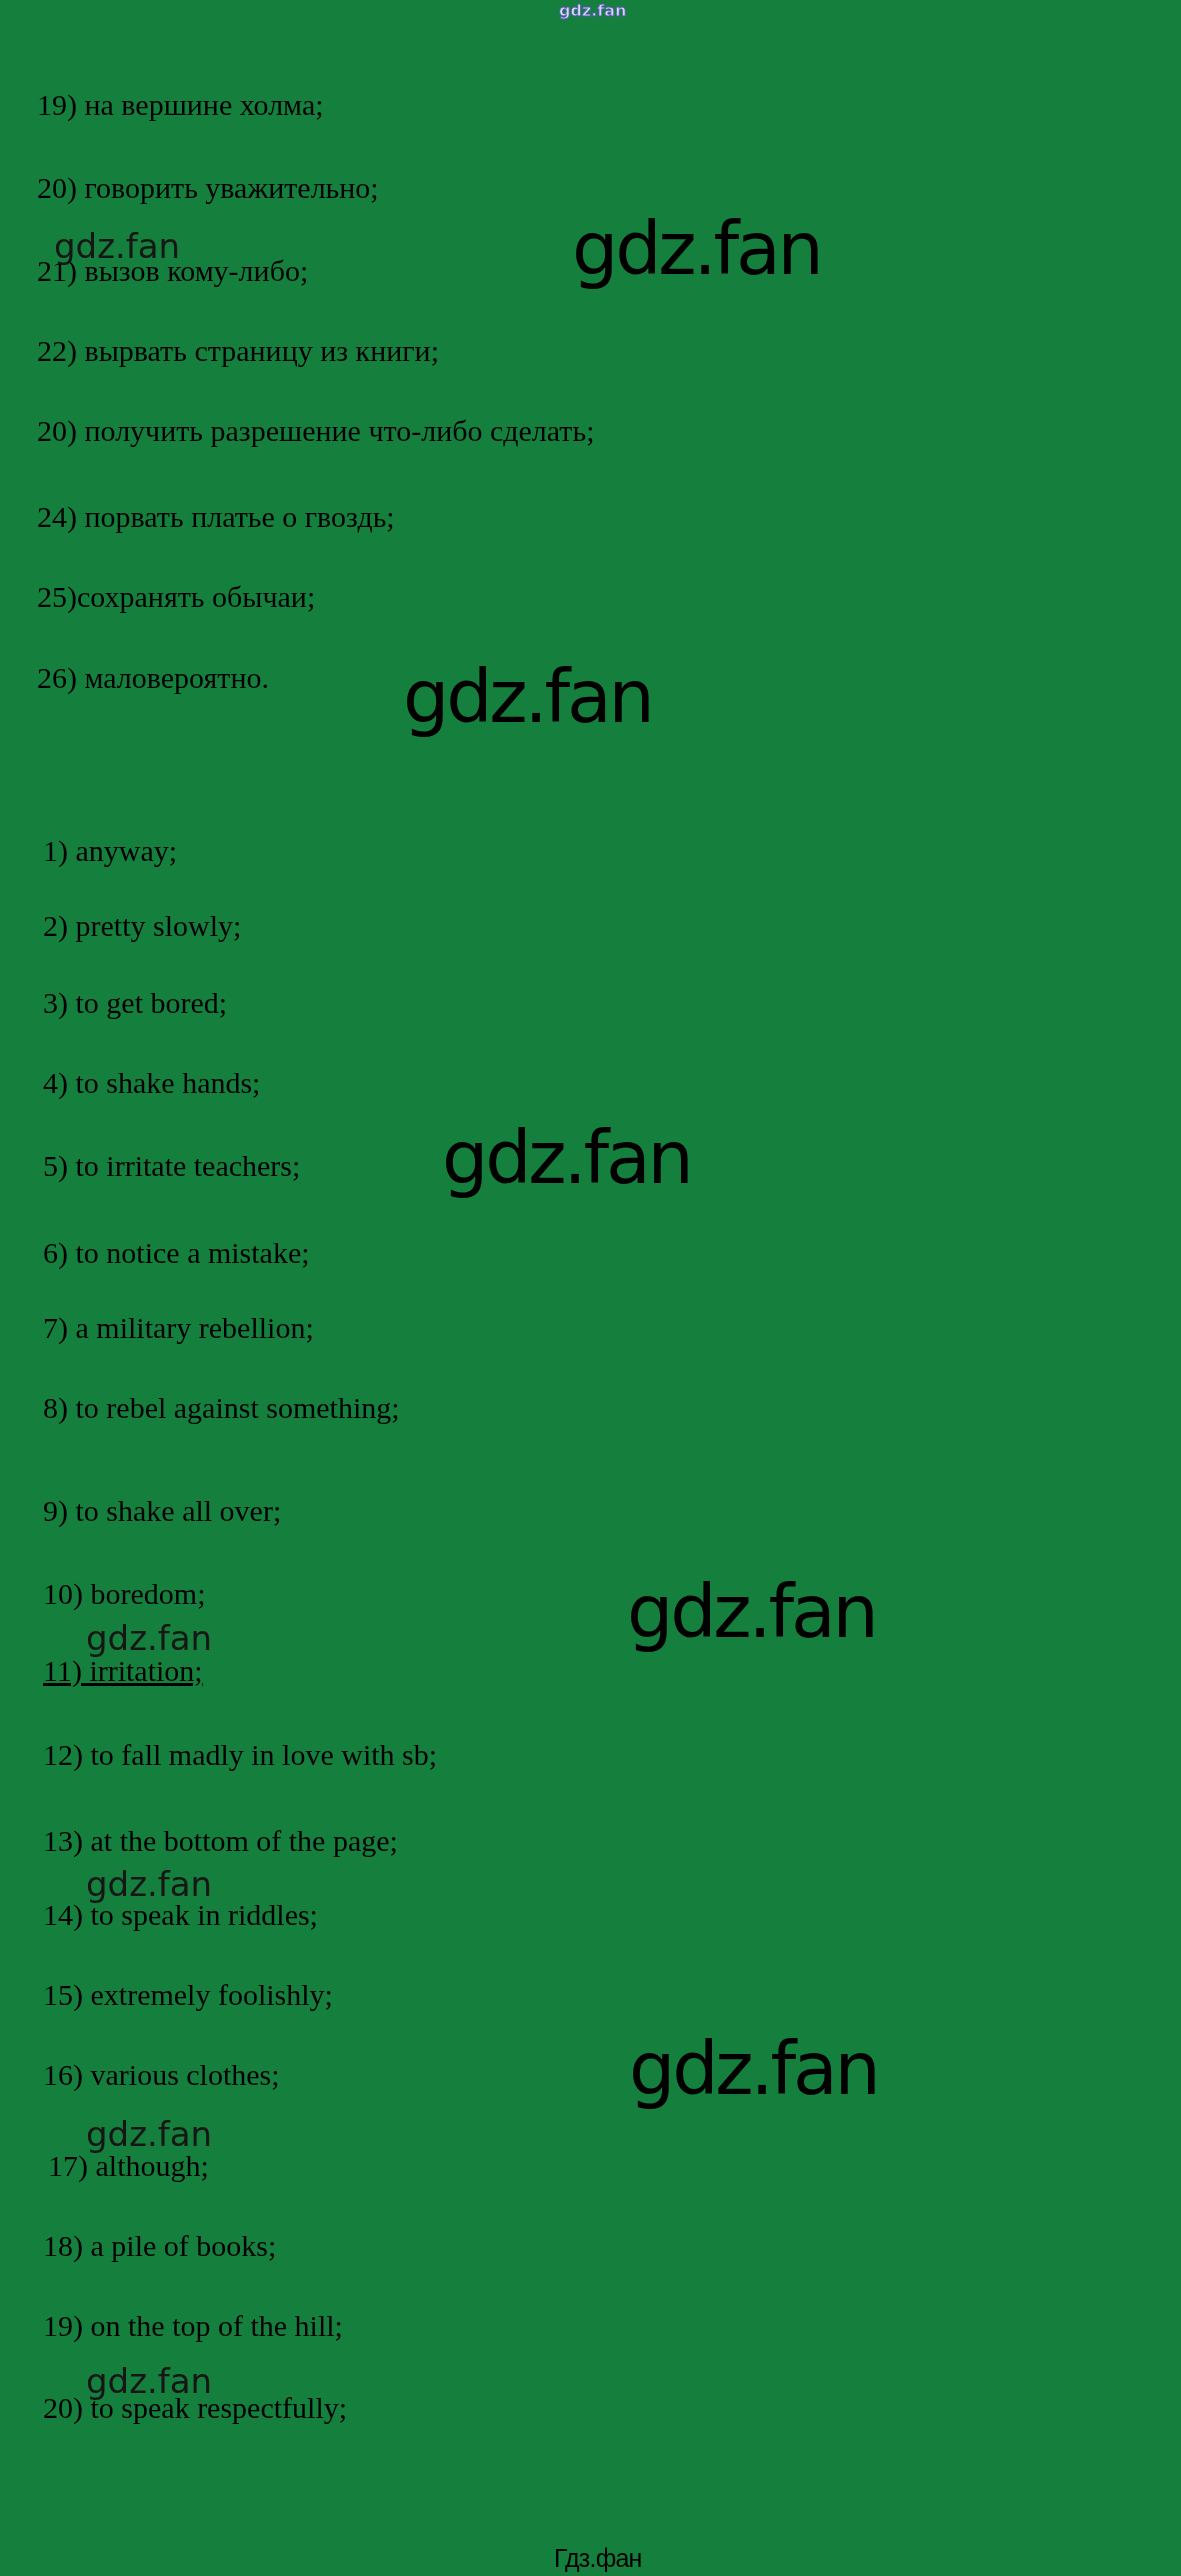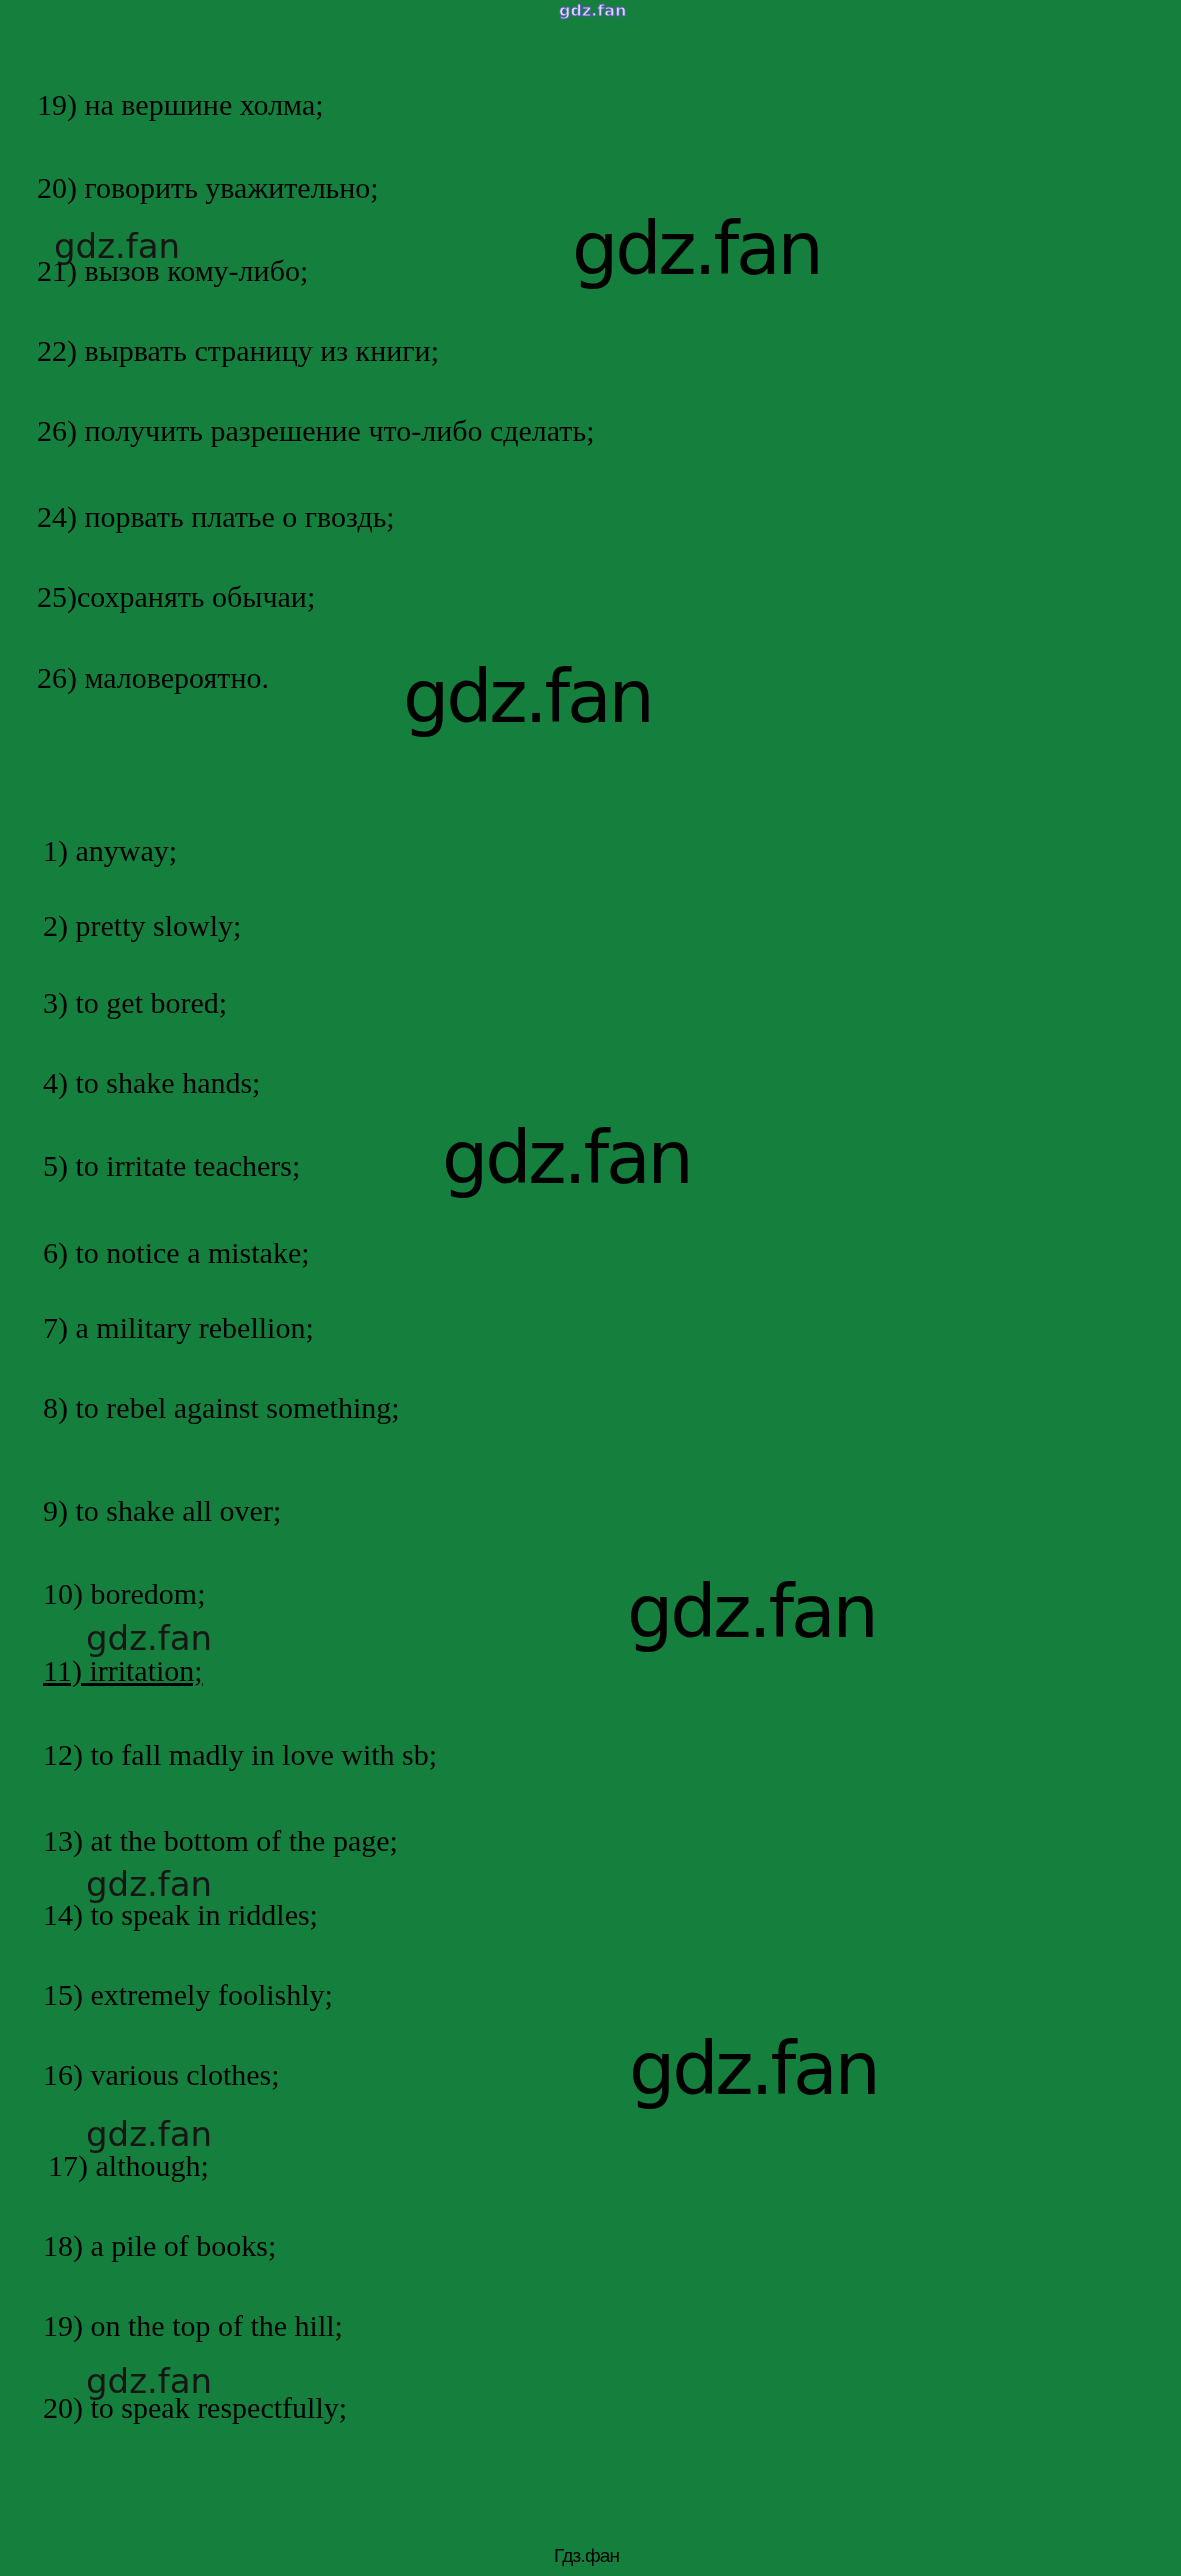--- a/index.html
+++ b/index.html
@@ -42,39 +42,39 @@
     font-size: 16px;
     font-weight: 600;
     line-height: 1;
     color: #d8d8f2;
     -webkit-text-stroke: 0.8px #5353b5;
     white-space: nowrap;
   }
   .footer-brand {
     position: absolute;
     font-family: "Liberation Sans", sans-serif;
-    font-size: 19px;
+    font-size: 25px;
     line-height: 1;
     letter-spacing: -0.8px;
     color: #000000;
     white-space: nowrap;
   }
 </style>
 </head>
 <body>
 
 <div id="page">
 
   <span class="wm-top" style="left:559px; top:3.2px;">gdz.fan</span>
 
   <div class="line" style="left:37px;  top:88px;">19) на вершине холма;</div>
   <div class="line" style="left:37px;  top:171px;">20) говорить уважительно;</div>
   <div class="line" style="left:37px;  top:254px;">21) вызов кому-либо;</div>
   <div class="line" style="left:37px;  top:334px;">22) вырвать страницу из книги;</div>
-  <div class="line" style="left:37px;  top:414px;">26) получить разрешение что-либо сделать;</div>
+  <div class="line" style="left:37px;  top:414px;">20) получить разрешение что-либо сделать;</div>
   <div class="line" style="left:37px;  top:500px;">24) порвать платье о гвоздь;</div>
   <div class="line" style="left:37px;  top:580px;">25)сохранять обычаи;</div>
   <div class="line" style="left:37px;  top:661px;">26) маловероятно.</div>
 
   <div class="line" style="left:43px; top:834px;">1) anyway;</div>
   <div class="line" style="left:43px; top:909px;">2) pretty slowly;</div>
   <div class="line" style="left:43px; top:986px;">3) to get bored;</div>
   <div class="line" style="left:43px; top:1066px;">4) to shake hands;</div>
   <div class="line" style="left:43px; top:1149px;">5) to irritate teachers;</div>
   <div class="line" style="left:43px; top:1236px;">6) to notice a mistake;</div>

